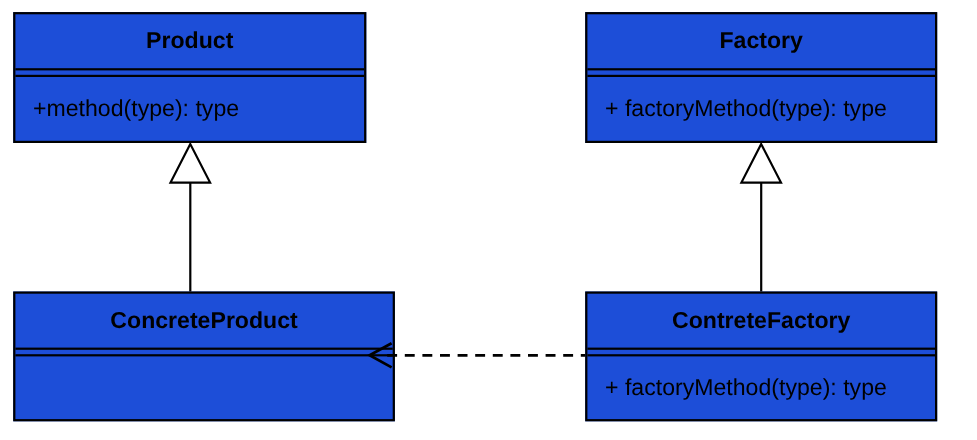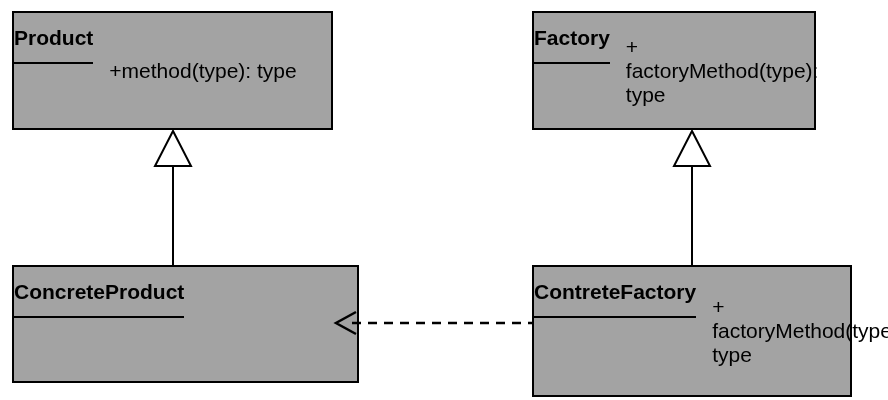--- a/index.html
+++ b/index.html
@@ -14,24 +14,25 @@
     overflow: hidden;
     font-family: "Liberation Sans", sans-serif;
     color: #000000;
   }
   .diagram {
     position: absolute;
     inset: 0;
   }
   .uml-class {
     position: absolute;
-    background: #a3a3a3;
+    background: #1d4ed8;
     border: 2px solid #000000;
     box-sizing: border-box;
     display: flex;
+    flex-direction: column;
   }
   .uml-title {
     height: 49px;
     border-bottom: 2px solid #000000;
     display: flex;
     align-items: center;
     justify-content: center;
     font-size: 21px;
     font-weight: bold;
   }
@@ -59,34 +60,34 @@
 <div class="diagram">
 
   <div class="uml-class" style="left:12px; top:11px; width:321px; height:119px;">
     <div class="uml-title">Product</div>
     <div class="uml-attrs"></div>
     <div class="uml-methods">
       <span>+method(type): type</span>
     </div>
   </div>
 
-  <div class="uml-class" style="left:532px; top:11px; width:284px; height:119px;">
+  <div class="uml-class" style="left:532px; top:11px; width:320px; height:119px;">
     <div class="uml-title">Factory</div>
     <div class="uml-attrs"></div>
     <div class="uml-methods">
       <span>+ factoryMethod(type): type</span>
     </div>
   </div>
 
   <div class="uml-class" style="left:12px; top:265px; width:347px; height:118px;">
     <div class="uml-title">ConcreteProduct</div>
     <div class="uml-attrs"></div>
   </div>
 
-  <div class="uml-class" style="left:532px; top:265px; width:320px; height:132px;">
+  <div class="uml-class" style="left:532px; top:265px; width:320px; height:118px;">
     <div class="uml-title">ContreteFactory</div>
     <div class="uml-attrs"></div>
     <div class="uml-methods">
       <span>+ factoryMethod(type): type</span>
     </div>
   </div>
 
   <svg class="arrows" width="888" height="400" viewBox="0 0 888 400">
 
     <g>

